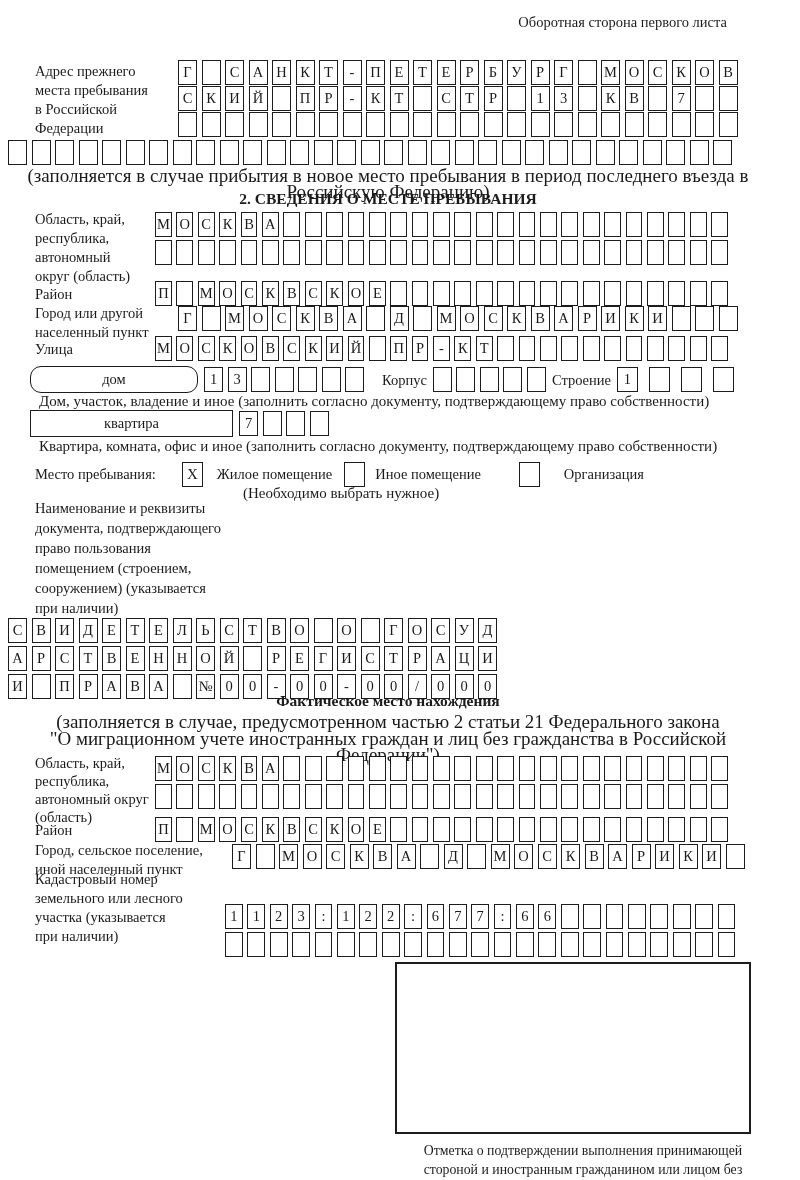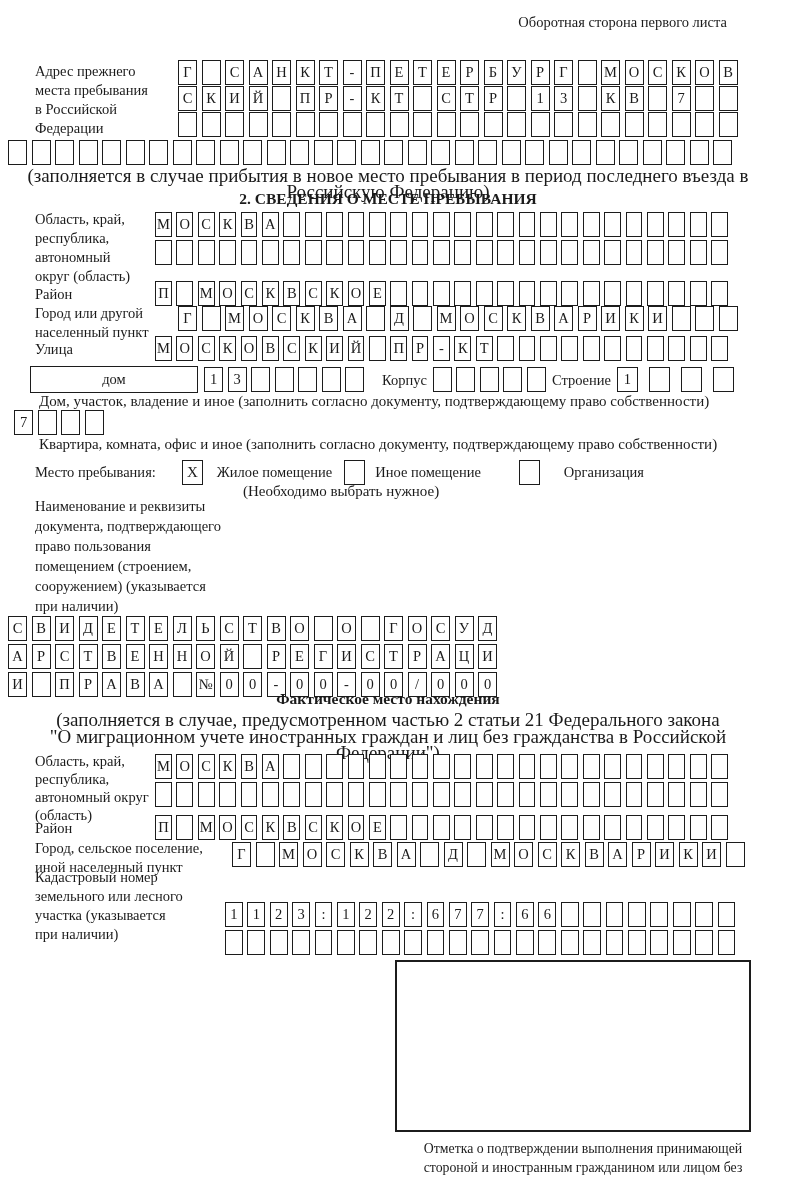--- a/index.html
+++ b/index.html
@@ -316,21 +316,21 @@
         <span class="c"></span>
         <span class="c"></span>
         <span class="c"></span>
         <span class="c"></span>
         <span class="c"></span>
         <span class="c"></span>
       </div>
   </div>
 
   <div class="frow" style="margin-top:5px;align-items:center;">
-    <div class="bigbox" style="margin-left:22px;width:166px;">дом</div>
+    <div class="bigbox" style="margin-left:22px;width:166px;border-radius:11px;">дом</div>
     <div class="cells" style="margin-left:6px;">
         <span class="c">1</span>
         <span class="c">3</span>
         <span class="c"></span>
         <span class="c"></span>
         <span class="c"></span>
         <span class="c"></span>
         <span class="c"></span>
       </div>
     <div class="inl" style="margin-left:18px;">Корпус</div>
@@ -345,20 +345,21 @@
     <div class="cells widec" style="margin-left:6px;">
         <span class="c">1</span>
         <span class="c"></span>
         <span class="c"></span>
         <span class="c"></span>
       </div>
   </div>
   <div class="caption">Дом, участок, владение и иное (заполнить согласно документу, подтверждающему право собственности)</div>
 
   <div class="frow" style="margin-top:1px;align-items:center;">
+    <div class="bigbox" style="margin-left:22px;width:201px;">квартира</div>
     <div class="cells" style="margin-left:6px;">
         <span class="c">7</span>
         <span class="c"></span>
         <span class="c"></span>
         <span class="c"></span>
       </div>
   </div>
   <div class="caption" style="margin-top:1px;">Квартира, комната, офис и иное (заполнить согласно документу, подтверждающему право собственности)</div>
 
   <div class="frow" style="margin-top:7px;align-items:center;">

